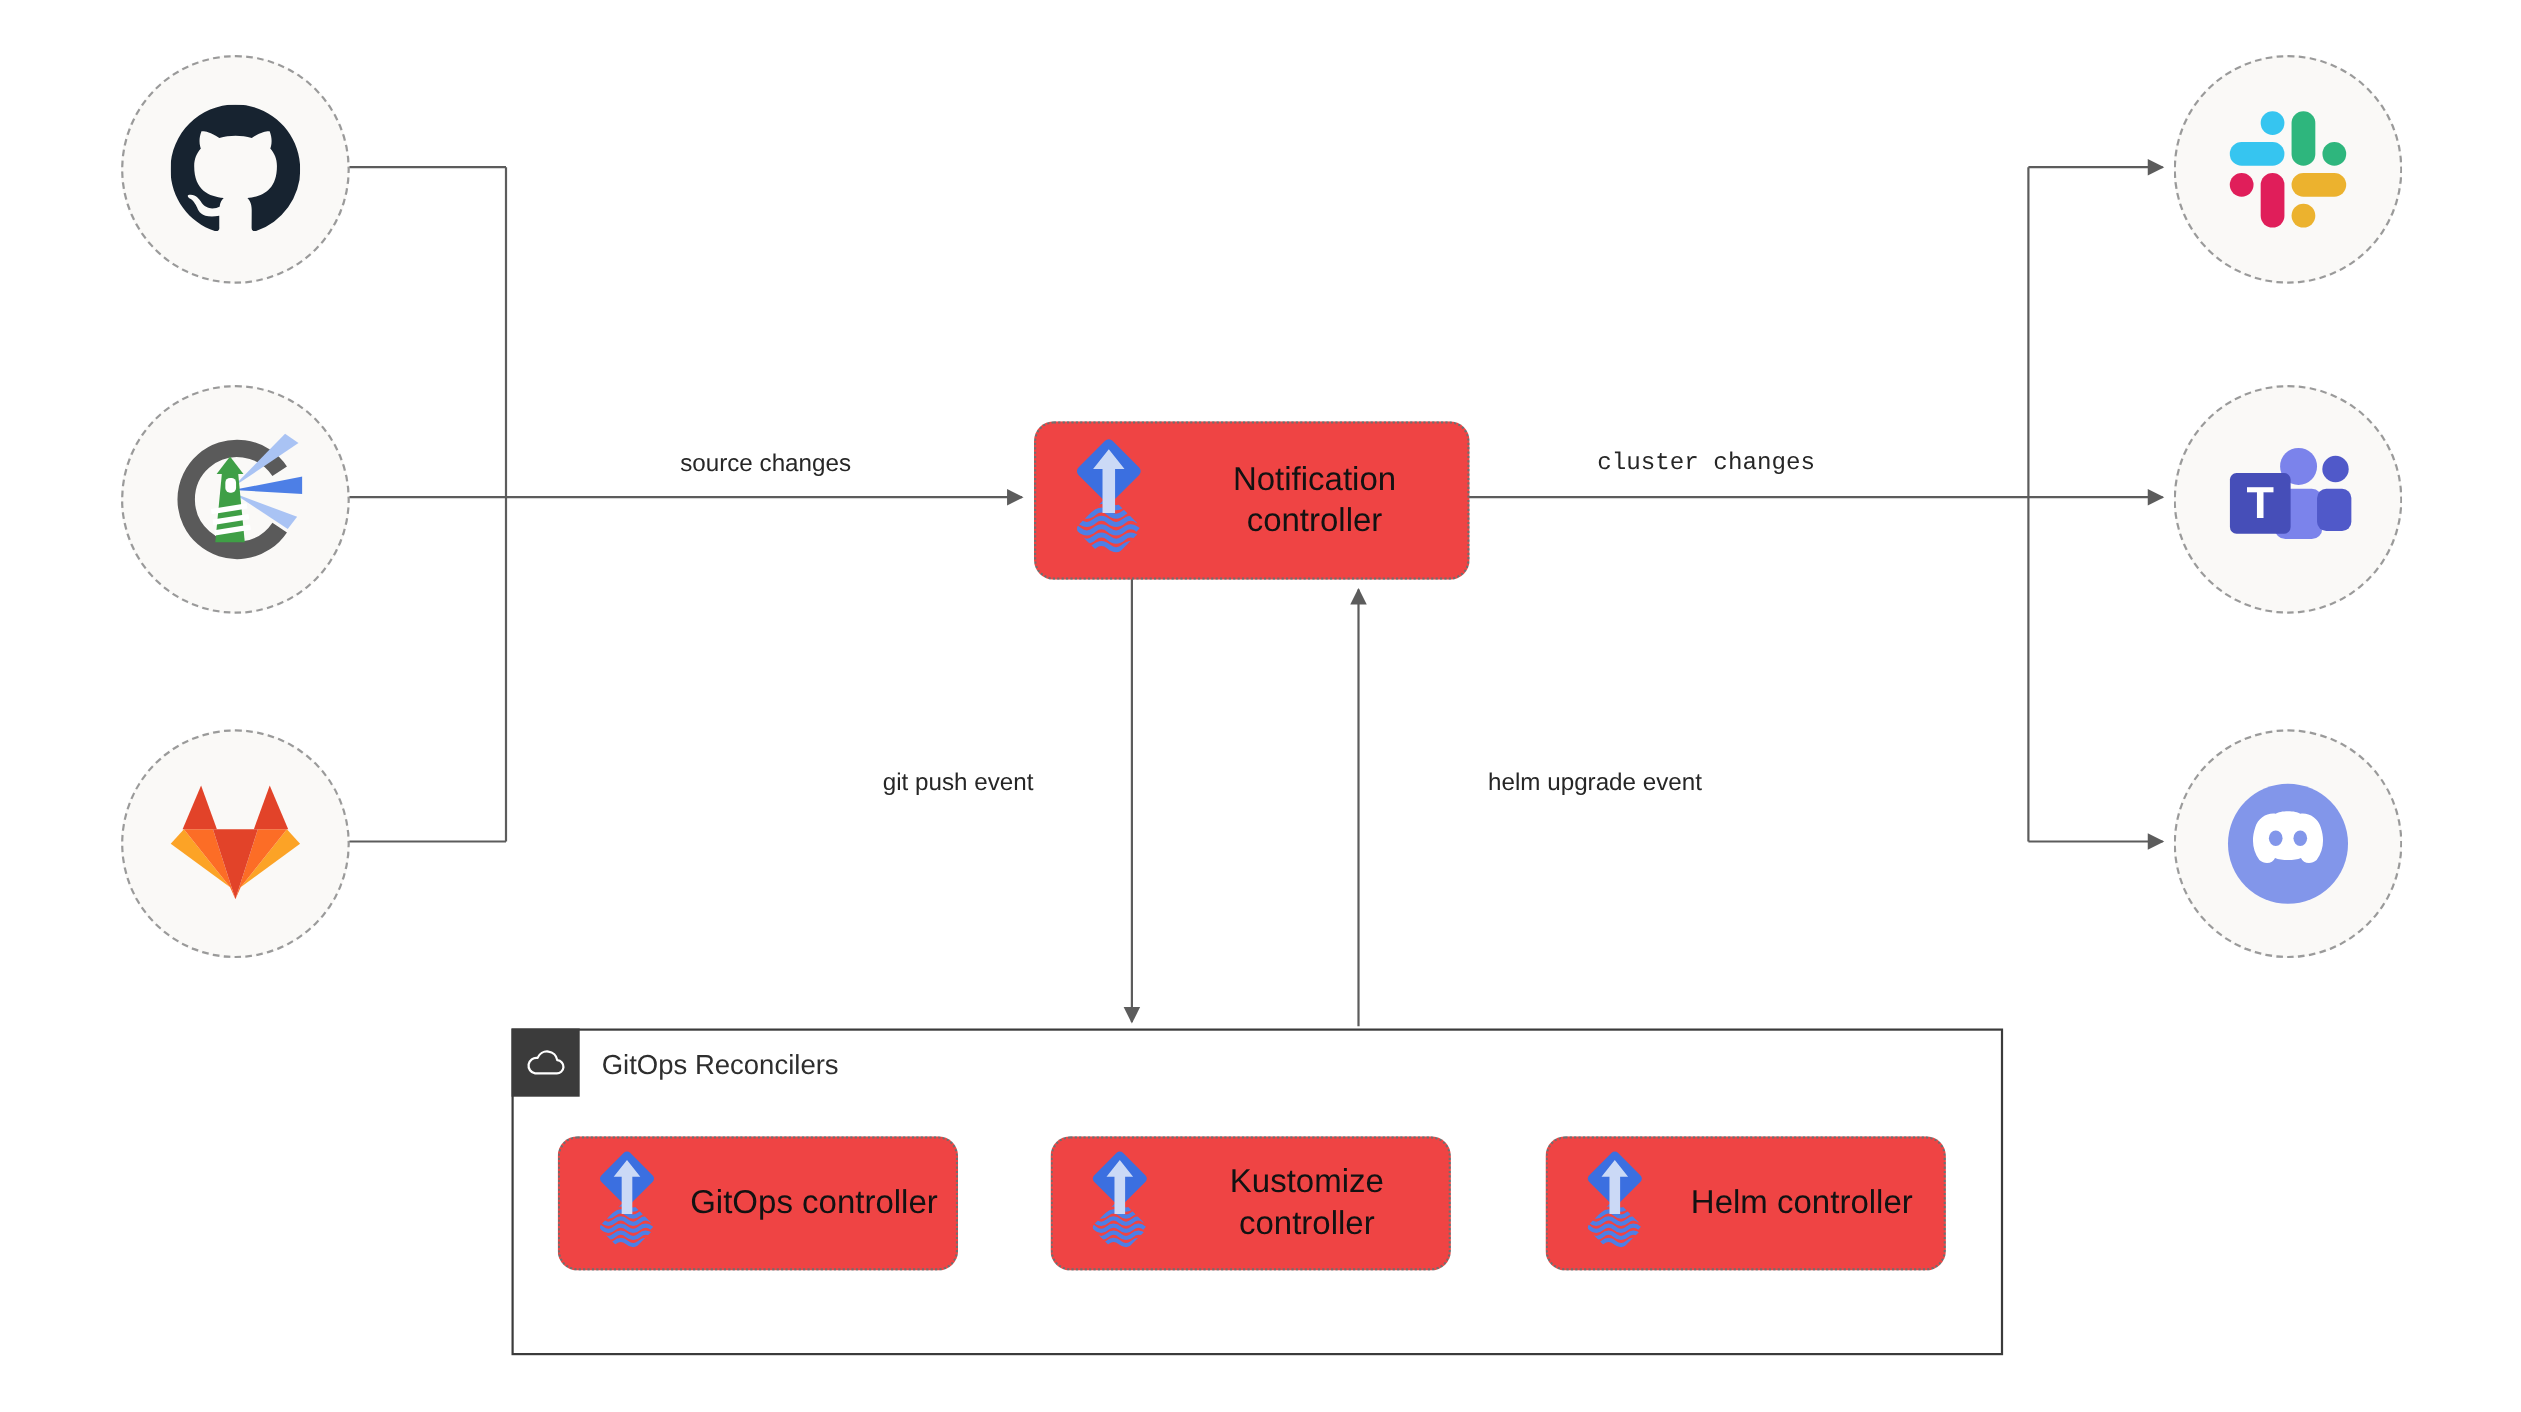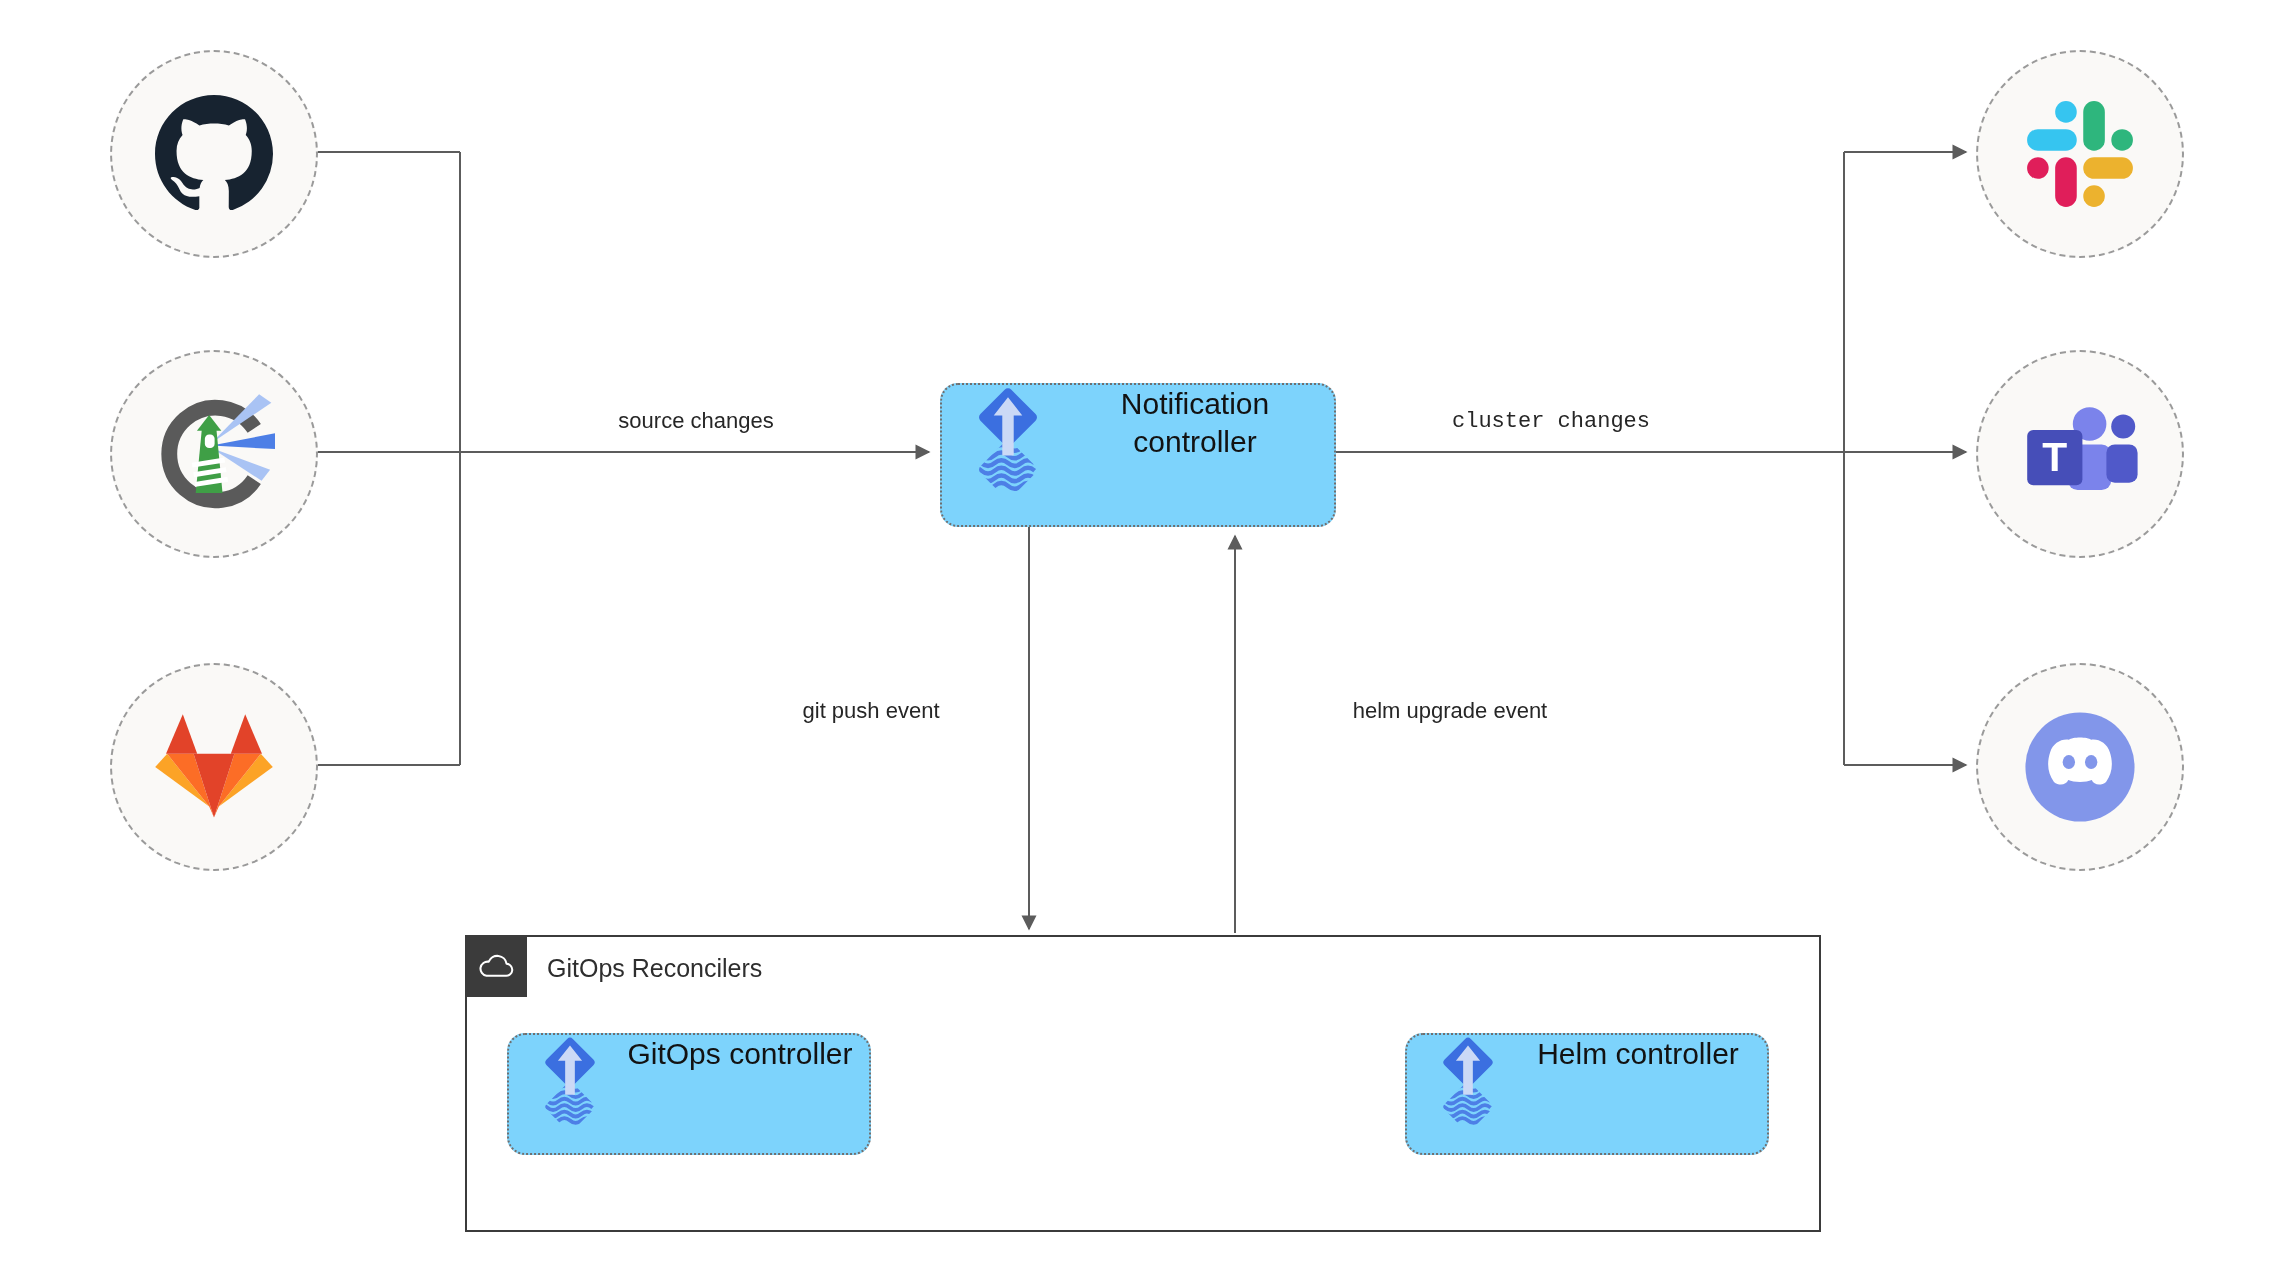--- a/index.html
+++ b/index.html
@@ -7,22 +7,22 @@
     position:relative;width:2292px;height:1284px;background:#ffffff;
     font-family:"Liberation Sans",sans-serif;overflow:hidden;
   }
   svg.wires{position:absolute;left:0;top:0;z-index:1;}
   .platform-circle{
     position:absolute;width:204px;height:204px;border-radius:50%;
     background:#faf9f7;border:2px dashed #9a9a9a;z-index:2;
     display:flex;align-items:center;justify-content:center;
   }
   .node{
-    position:absolute;background:#7dd3fc;border:2px dotted #6f6f6f;border-radius:18px;
-    display:flex;align-items:flex-start;justify-content:center;z-index:2;
+    position:absolute;background:#ef4444;border:2px dotted #6f6f6f;border-radius:18px;
+    display:flex;align-items:center;justify-content:center;z-index:2;
   }
   .node .label{
     font-size:30px;color:#121212;text-align:center;line-height:1.28;padding:0 14px;
   }
   .node.notification{left:940px;top:383px;width:392px;height:140px;}
   .node.small{width:360px;height:118px;top:1033px;}
   .node.small .label{font-size:30px;}
   .container{
     position:absolute;left:465px;top:935px;width:1352px;height:293px;
     border:2px solid #3b3b3b;background:#ffffff;z-index:2;
@@ -199,20 +199,26 @@
     </div>
     <div class="title">GitOps Reconcilers</div>
   </div>
 
   <div class="node small" style="left:507px;">
     <svg width="82" height="100" style="margin-left:20px">
         <use href="#sym-flux"></use>
       </svg>
     <div class="label" style="flex:1">GitOps controller</div>
   </div>
+  <div class="node small" style="left:955px;">
+    <svg width="82" height="100" style="margin-left:20px">
+        <use href="#sym-flux"></use>
+      </svg>
+    <div class="label" style="flex:1">Kustomize controller</div>
+  </div>
   <div class="node small" style="left:1405px;">
     <svg width="82" height="100" style="margin-left:20px">
         <use href="#sym-flux"></use>
       </svg>
     <div class="label" style="flex:1">Helm controller</div>
   </div>
 
 </div>
 
 </body></html>

